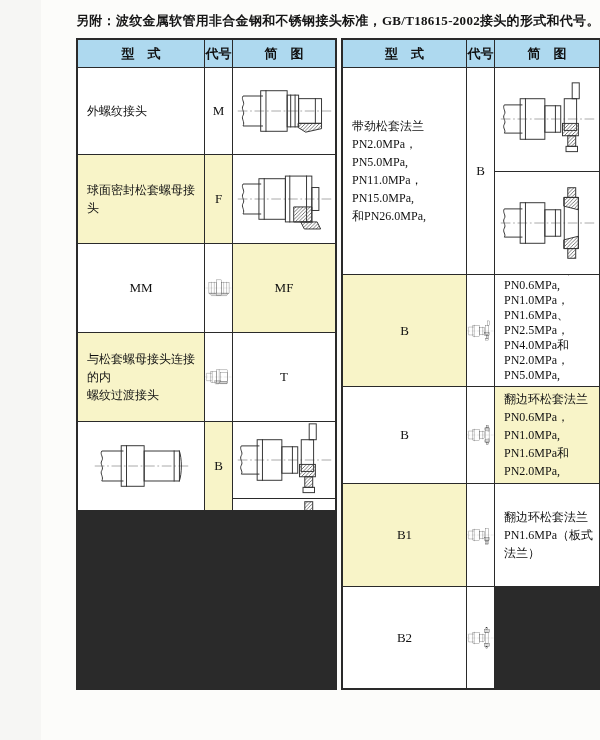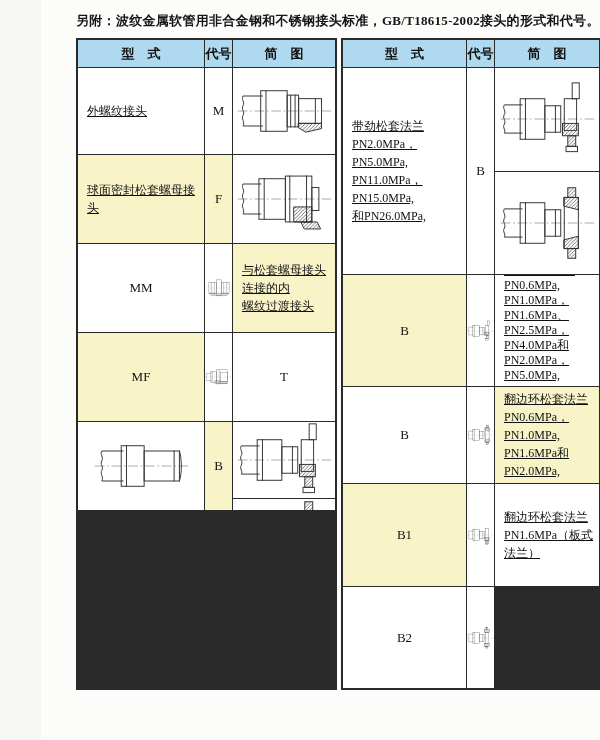--- a/index.html
+++ b/index.html
@@ -21,21 +21,21 @@
   }
   .half.lt{grid-template-columns:126px 27px 102px;grid-template-rows:27px 86px 88px 88px 88px 88px 176px;}
   .half.rt{grid-template-columns:123px 27px 104px;grid-template-rows:27px 206px 111px 96px 102px 101px;}
   .cell{background:#fff;overflow:hidden;}
   .hdr{
     background:var(--hd,#aed9ef);
     display:flex;align-items:center;justify-content:center;
     font-size:13px;font-weight:bold;color:#101010;
   }
   .t{display:flex;align-items:center;padding:3px 5px 3px 9px;font-size:12px;color:#111;}
-  .t span{white-space:pre-line;line-height:18px;text-decoration:underline;}
+  .t span{white-space:pre-line;line-height:18px;}
   .t span.tight{line-height:15px;}
   .c{display:flex;align-items:center;justify-content:center;font-size:13px;color:#111;}
   .d{display:flex;align-items:center;justify-content:center;}
   .d2{display:grid;grid-template-rows:1fr 1fr;gap:1px;background:var(--bd,#2a2a2a);}
   .d2 .sub{background:#fff;display:flex;align-items:center;justify-content:center;}
   .hl{background:var(--yl,#f8f4c8);}
   svg.fit{width:97px;height:76px;display:block;}
 </style>
 </head>
 <body>
@@ -118,25 +118,25 @@
               <line x1="38" y1="20" x2="38" y2="64"></line>
               <rect x="48" y="10" width="18" height="64"></rect>
               <rect x="66" y="20" width="32" height="44"></rect>
               <line x1="76" y1="20" x2="76" y2="64"></line>
               <line x1="88" y1="20" x2="88" y2="64"></line>
               <polygon points="18,64 96,64 88,74 28,74" fill="url(#hp)"></polygon>
             </g>
           </svg>
         </div>
 
+      <div class="cell c hl">MF</div>
       <div class="cell t hl">
           <span>与松套螺母接头连接的内
 螺纹过渡接头</span>
         </div>
-      <div class="cell c hl">MF</div>
       <div class="cell d">
           <svg class="fit" viewBox="0 0 110 86">
             <defs>
               <pattern id="hp" width="4" height="4" patternUnits="userSpaceOnUse">
                 <path d="M0 4 L4 0" stroke="#555" stroke-width="0.9" fill="none"></path>
               </pattern>
             </defs>
             <line x1="2" y1="43" x2="108" y2="43" stroke="#888" stroke-width="0.8" stroke-dasharray="11 3 2 3"></line>
             <g stroke="#333" stroke-width="1.1" fill="none" stroke-linecap="square">
               <path d="M26 28 L6 28 c-2.5 4 2.5 7 0 11 c-2.5 4 2.5 7 0 11 c-2.5 4 2.5 7 0 8 L26 58"></path>

